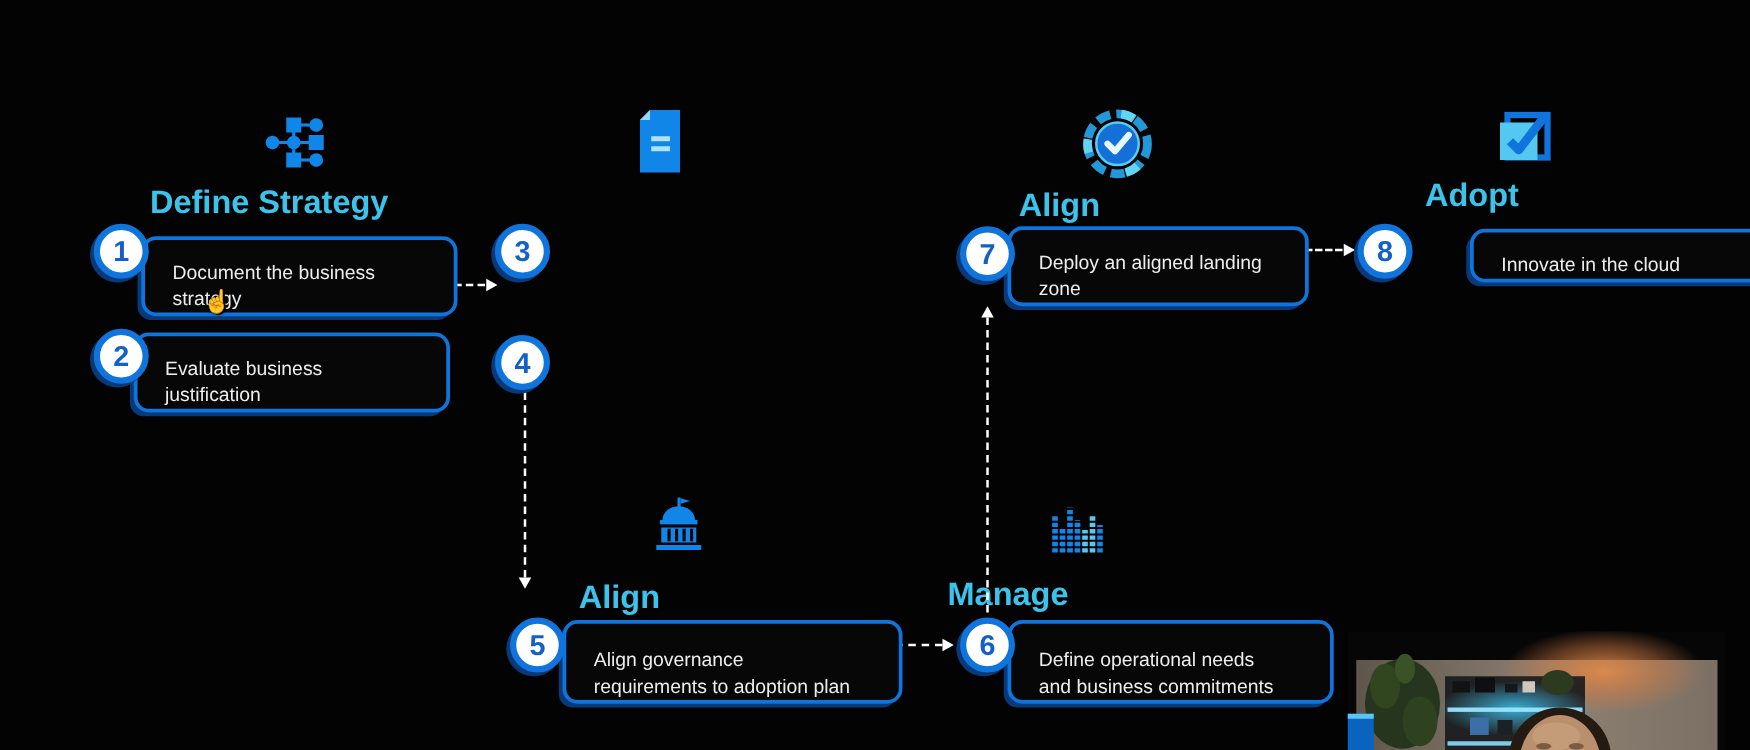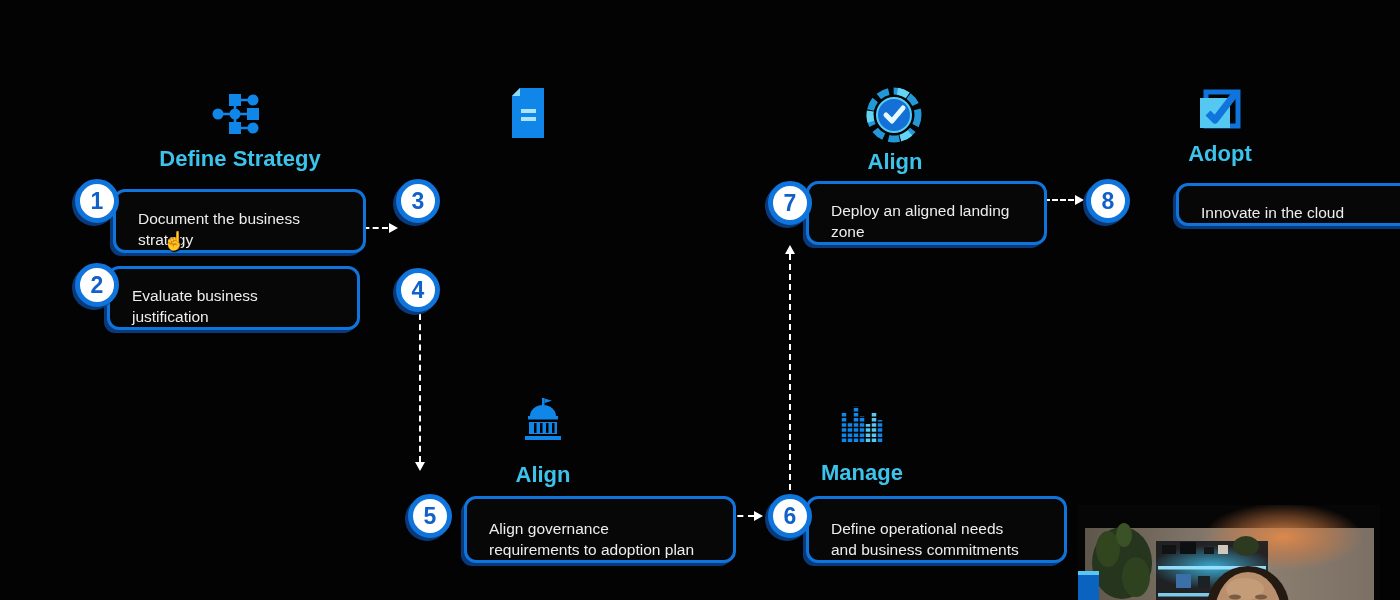--- a/index.html
+++ b/index.html
@@ -1,18 +1,18 @@
 <!DOCTYPE html>
 <html><head>
 <meta charset="utf-8">
 <style>
   html,body{margin:0;padding:0;background:#000;}
   #canvas{position:relative;width:1400px;height:600px;background:#030303;overflow:hidden;
           font-family:"Liberation Sans",sans-serif;}
-  .stage-label{position:absolute;color:#3cc3eb;font-weight:bold;font-size:22px;text-align:center;}
+  .stage-label{position:absolute;color:#3cc3eb;font-weight:bold;font-size:26px;}
   .stage-icon{position:absolute;}
   .step-circle{position:absolute;width:34px;height:34px;border:5px solid #0f74dc;background:#ffffff;
                border-radius:50%;color:#1161c9;font-weight:bold;font-size:23px;display:flex;
                align-items:center;justify-content:center;z-index:3;
                box-shadow:-3px 3px 0 rgba(10,63,134,.9);}
   .step-box{position:absolute;border:3px solid #0f74dc;border-radius:12px;background:#070707;
             box-shadow:-4px 4px 0 -1px rgba(10,63,134,.9);display:flex;align-items:flex-end;z-index:2;}
   .step-text{color:#ededed;font-size:15.5px;line-height:1.32;padding-left:22px;padding-right:4px;
              white-space:pre-line;}
   .dash-h{position:absolute;border-top:2px dashed #fff;z-index:1;}
@@ -93,21 +93,21 @@
     <g stroke-width="4.5" stroke-dasharray="3.5 1.6" fill="none">
       <line x1="4" y1="44" x2="4" y2="14" stroke="#0f86e8"></line>
       <line x1="10" y1="44" x2="10" y2="24" stroke="#0f86e8"></line>
       <line x1="16" y1="44" x2="16" y2="8" stroke="#0f86e8"></line>
       <line x1="22" y1="44" x2="22" y2="18" stroke="#0f86e8"></line>
       <line x1="28" y1="44" x2="28" y2="26" stroke="#58c8f0"></line>
       <line x1="34" y1="44" x2="34" y2="14" stroke="#58c8f0"></line>
       <line x1="40" y1="44" x2="40" y2="22" stroke="#0f86e8"></line>
     </g>
   </svg>
-  <div class="stage-label" style="left:782px;top:460px;width:160px">Manage</div>
+  <div class="stage-label" style="left:758px;top:460px;width:160px">Manage</div>
 
   <div class="step-circle" style="left:75px;top:179px">
     <span>1</span>
     </div>
   <div class="step-box" style="left:113px;top:189px;width:247px;height:58px">
     <div class="step-text">Document the business
 strategy</div>
     </div>
 
   <div class="step-circle" style="left:75px;top:263px">
@@ -122,21 +122,21 @@
     <span>3</span>
     </div>
 
   <div class="step-circle" style="left:396px;top:268px">
     <span>4</span>
     </div>
 
   <div class="step-circle" style="left:408px;top:494px">
     <span>5</span>
     </div>
-  <div class="step-box" style="left:464px;top:496px;width:266px;height:61px">
+  <div class="step-box" style="left:450px;top:496px;width:266px;height:61px">
     <div class="step-text">Align governance
 requirements to adoption plan</div>
     </div>
 
   <div class="step-circle" style="left:768px;top:494px">
     <span>6</span>
     </div>
   <div class="step-box" style="left:806px;top:496px;width:255px;height:61px">
     <div class="step-text">Define operational needs
 and  business commitments</div>

